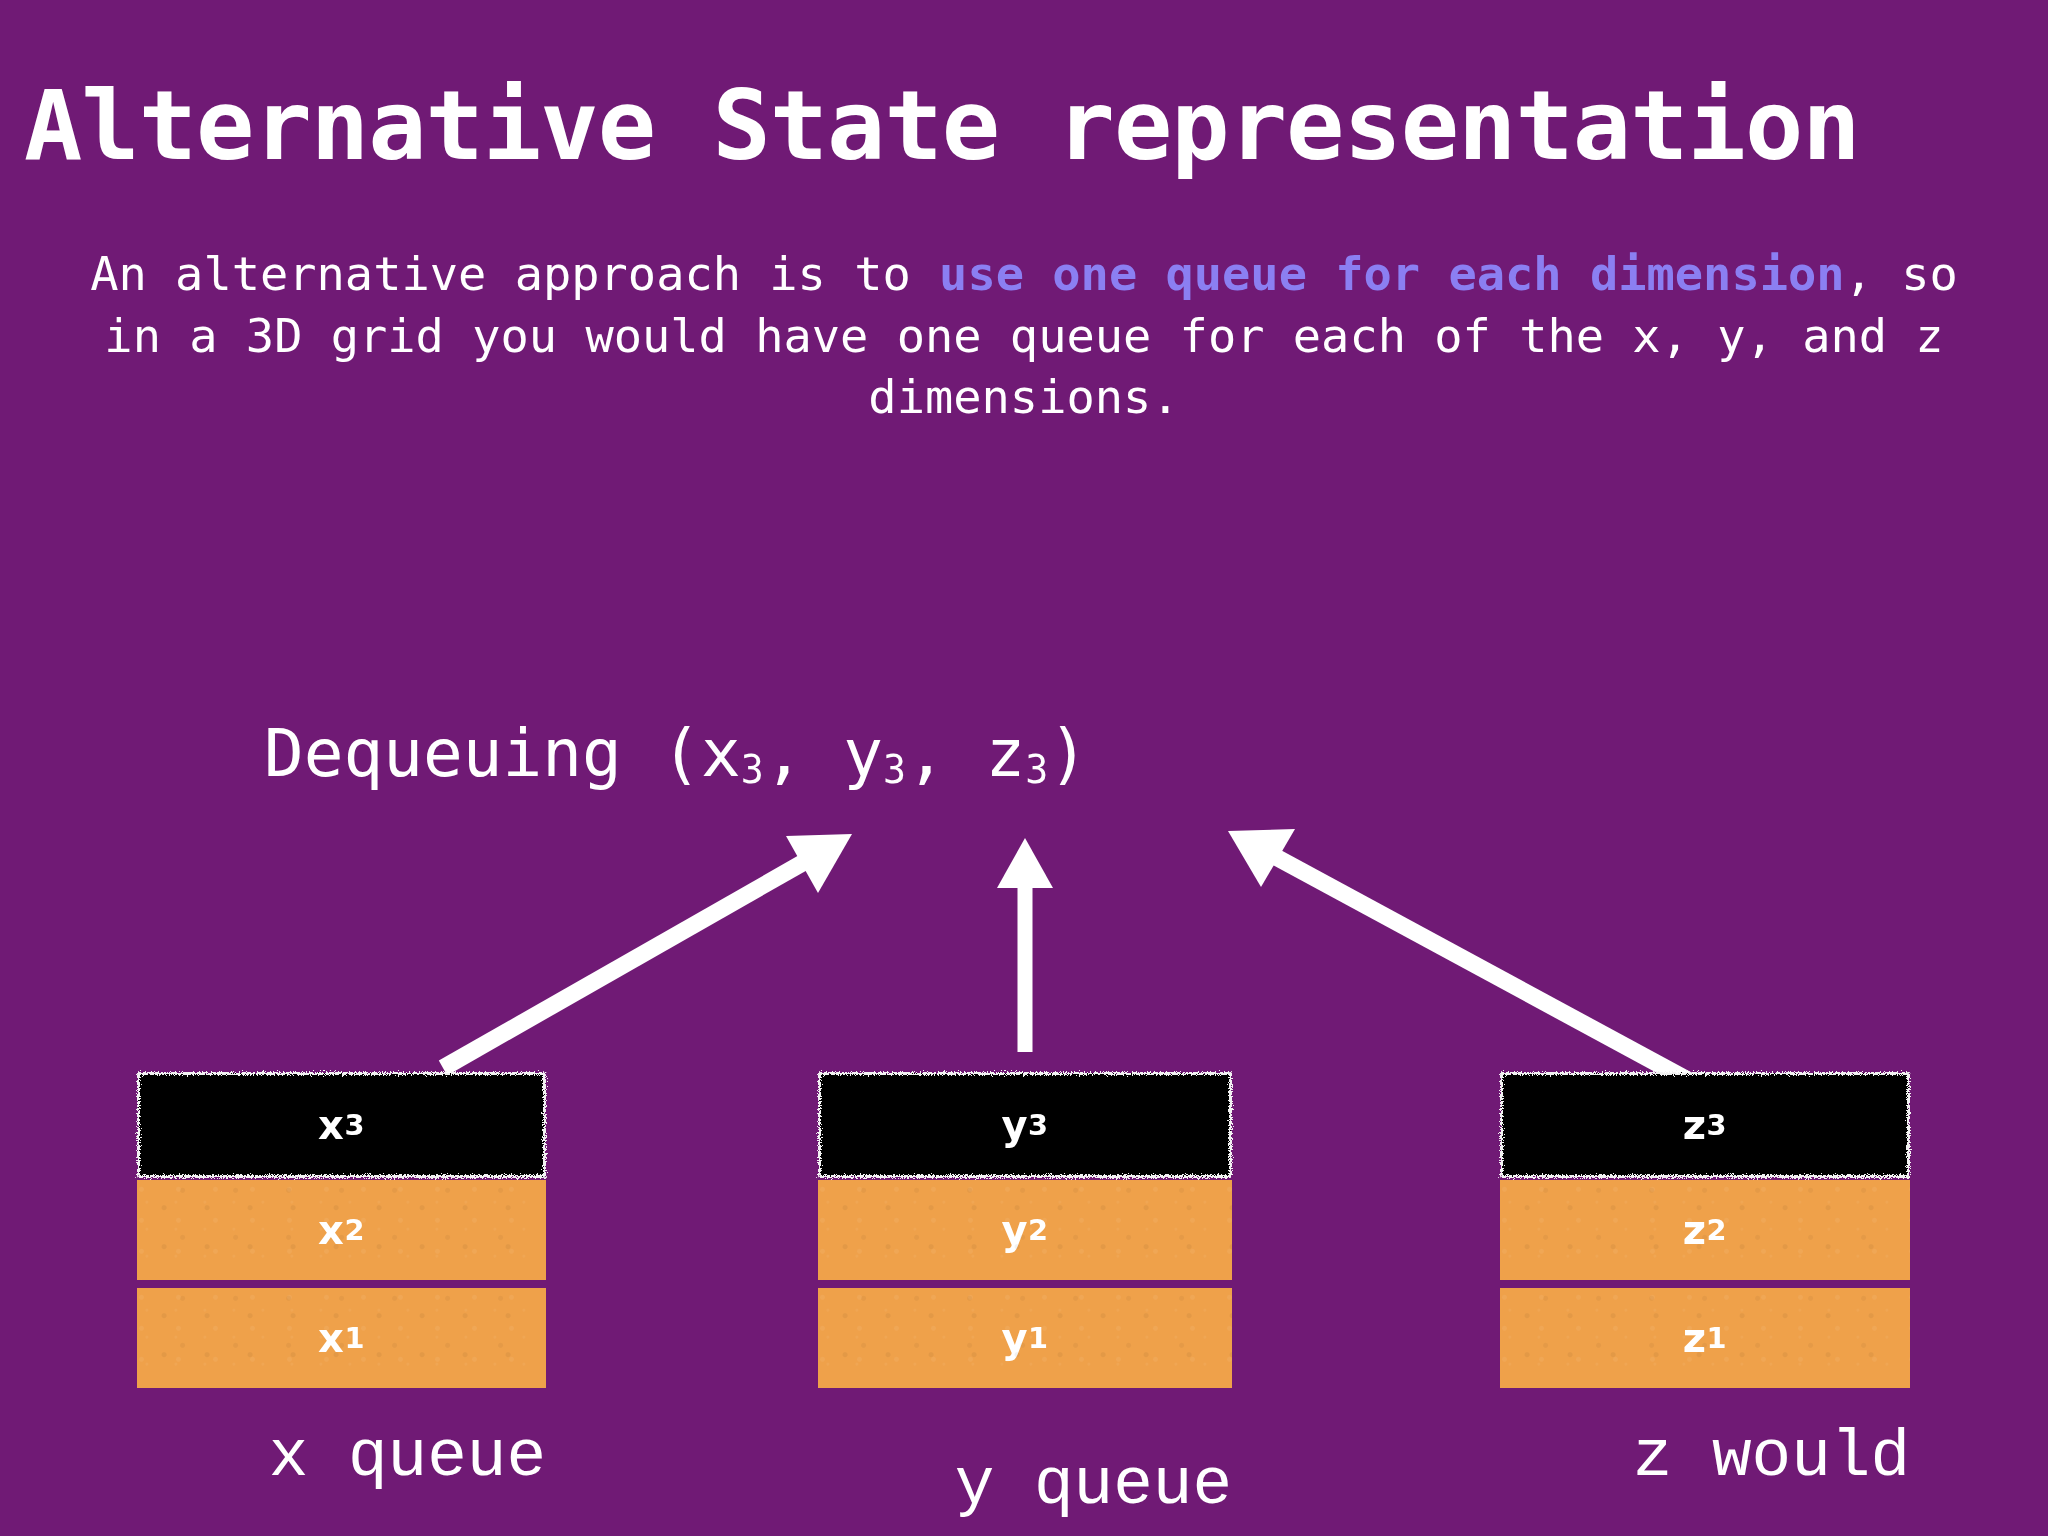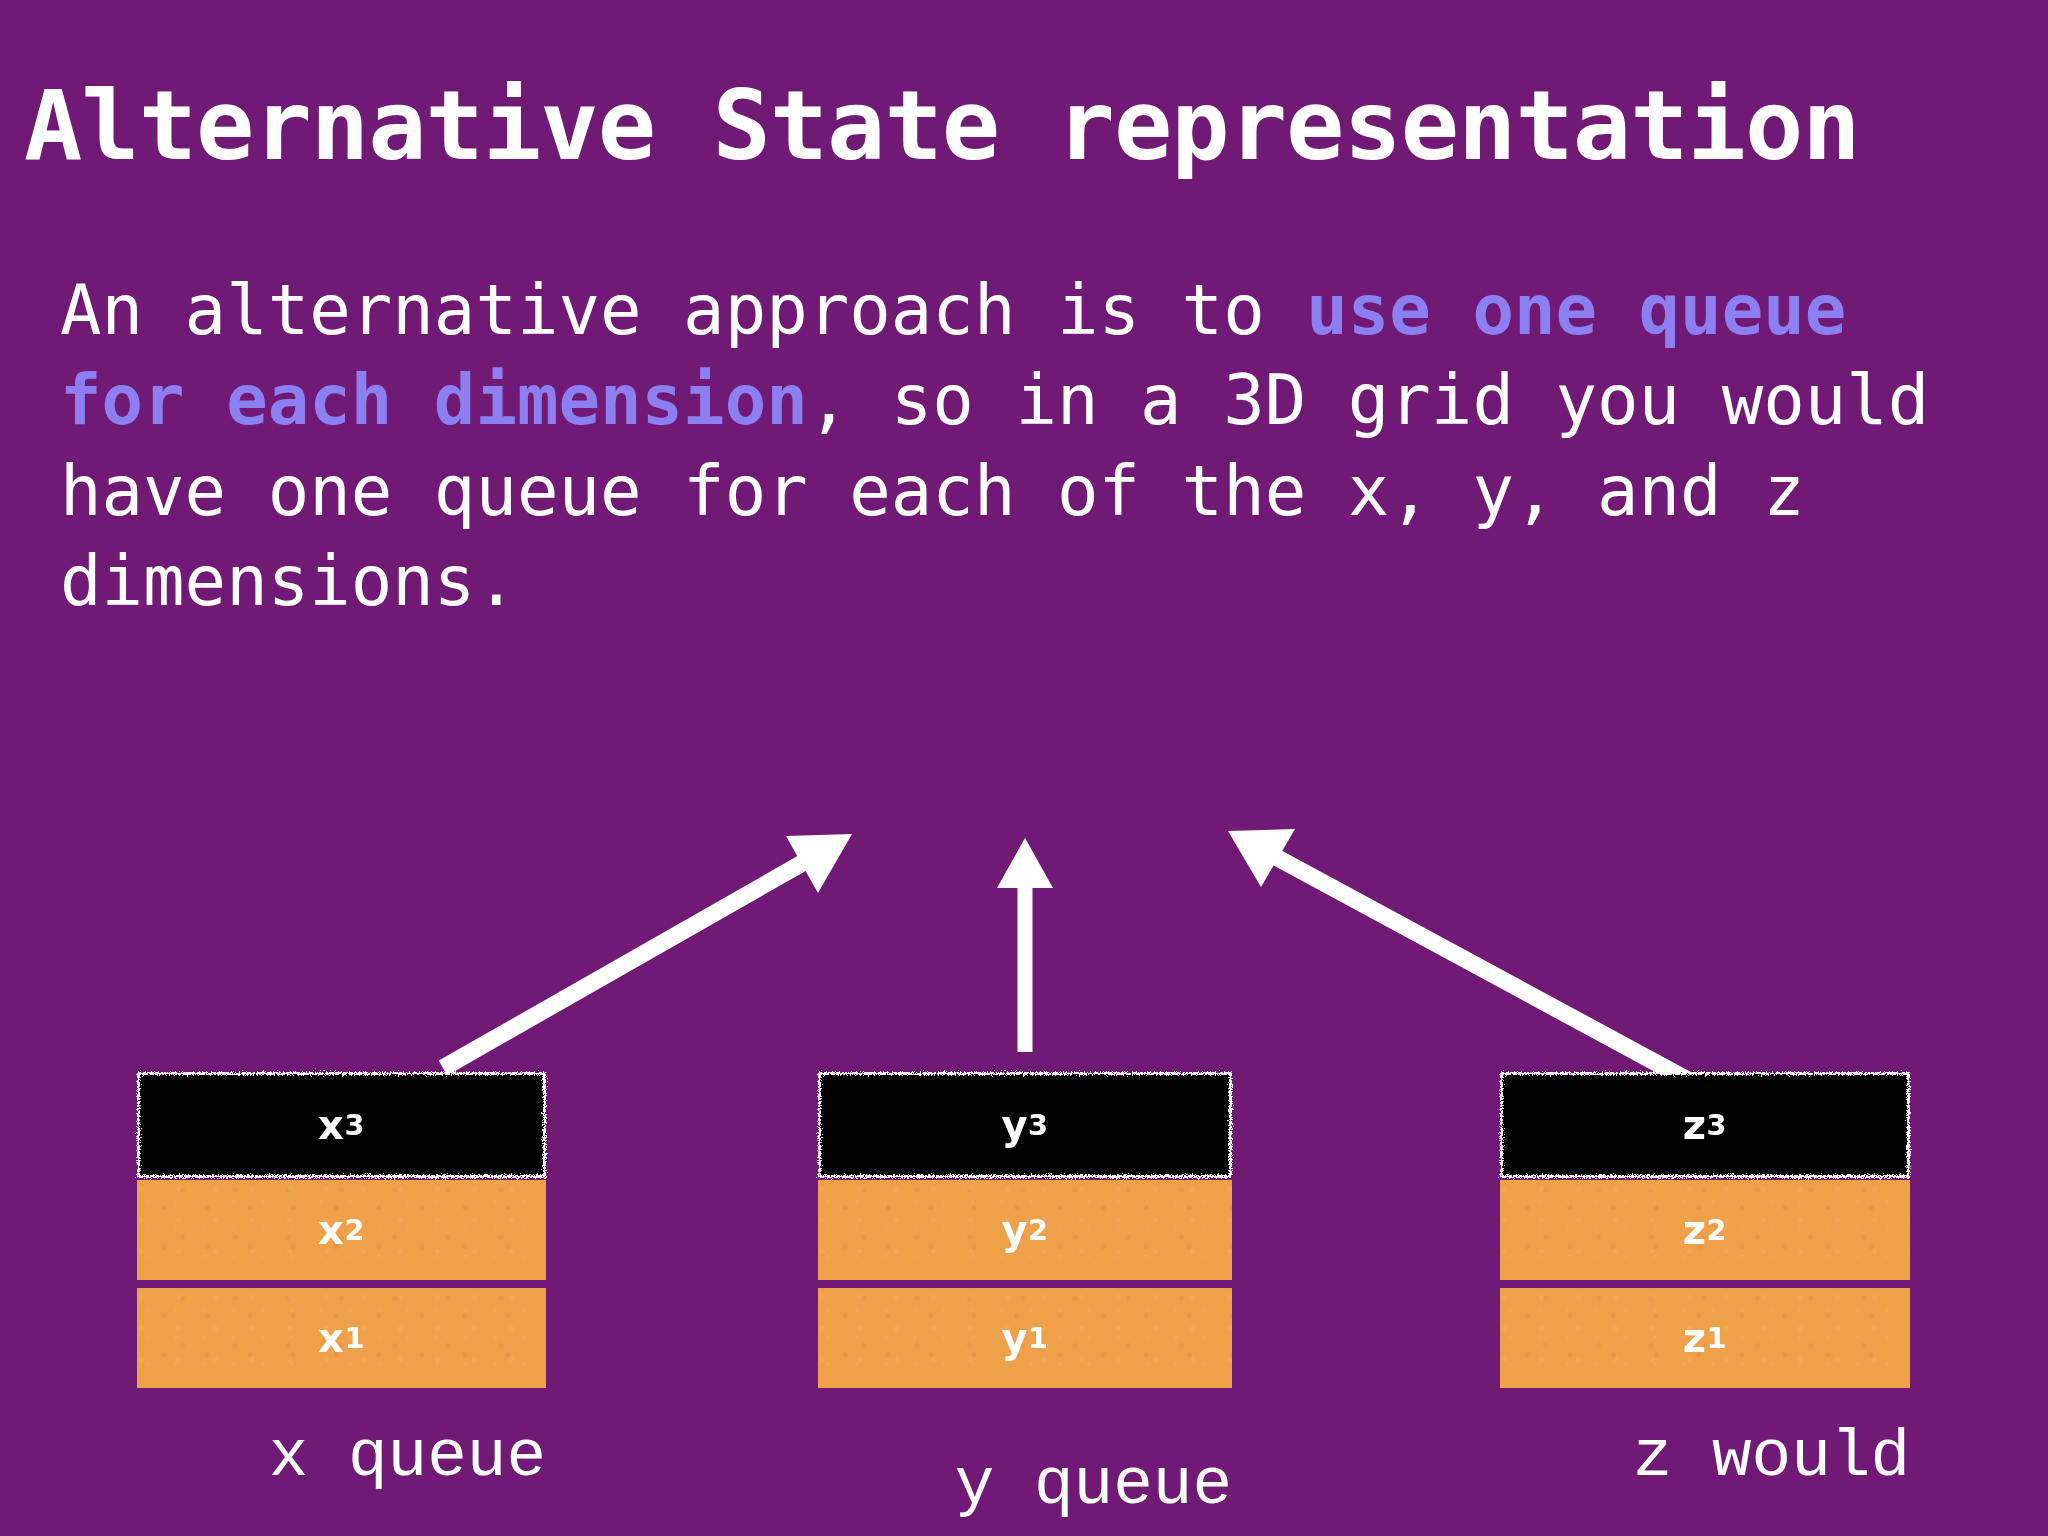--- a/index.html
+++ b/index.html
@@ -39,24 +39,24 @@
     transform: scaleX(1.01);
     transform-origin: left center;
   }
 
   
   #body-paragraph {
     position: absolute;
     left: 60px;
     top: 196px;
     width: 1928px;
-    text-align: left;
+    text-align: center;
     font-family: "DejaVu Sans Mono", monospace;
     font-weight: normal;
-    font-size: 69px;
+    font-size: 47px;
     line-height: 1.31;
     color: #ffffff;
     letter-spacing: 0px;
   }
   .hl {
     color: #8b7ff2;
     font-weight: bold;
   }
 
   
@@ -159,20 +159,21 @@
 </style>
 </head>
 <body>
 
 <div id="slide">
 
   <h1 id="slide-title">Alternative State representation</h1>
 
   <p id="body-paragraph"><span>An alternative approach is to </span><span class="hl">use one queue for each dimension</span><span>, so in a 3D grid you would have one queue for each of the x, y, and z dimensions.</span></p>
 
+  <div id="dequeue-caption"><span>Dequeuing (x</span><sub>3</sub><span>, y</span><sub>3</sub><span>, z</span><sub>3</sub><span>)</span></div>
 
   <svg id="arrows" viewBox="0 0 2048 1536">
     <defs>
       <filter id="roughen" x="-6%" y="-18%" width="112%" height="136%">
         <feTurbulence type="fractalNoise" baseFrequency="0.75" numOctaves="3" seed="7" result="noise"></feTurbulence>
         <feDisplacementMap in="SourceGraphic" in2="noise" scale="7" xChannelSelector="R" yChannelSelector="G"></feDisplacementMap>
       </filter>
     </defs>
 
     <g>

